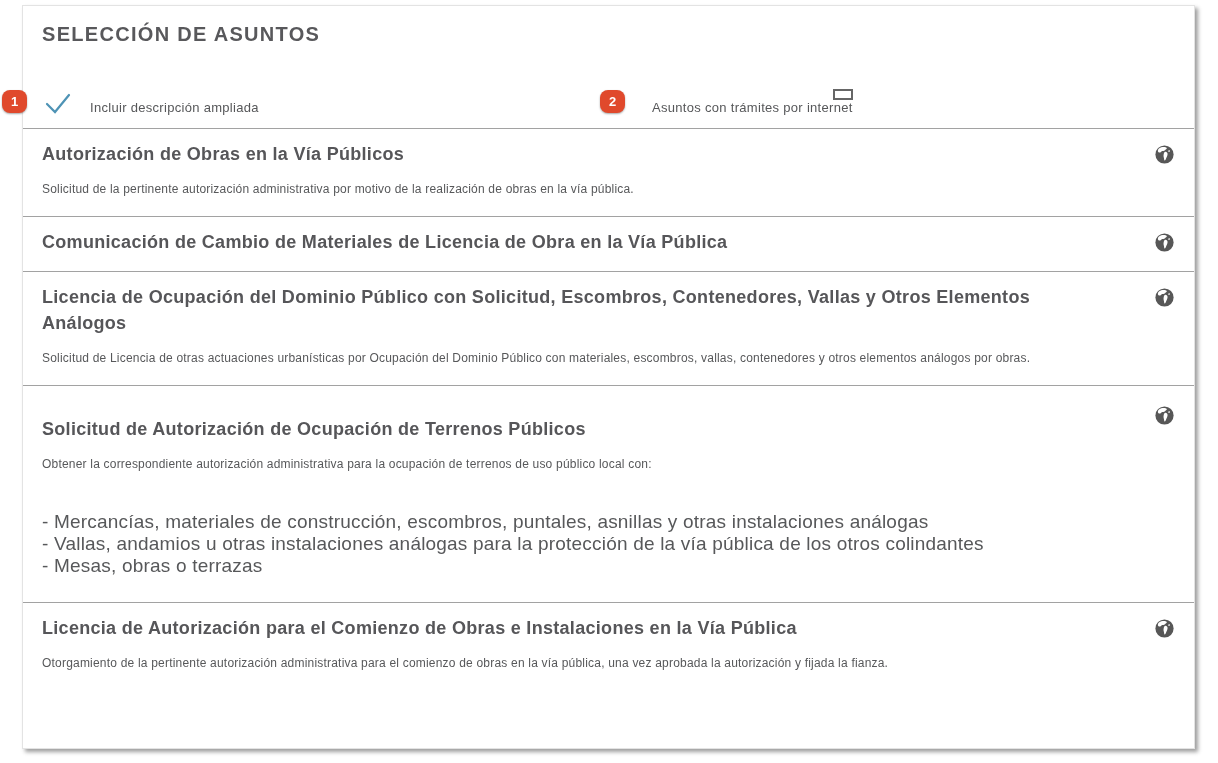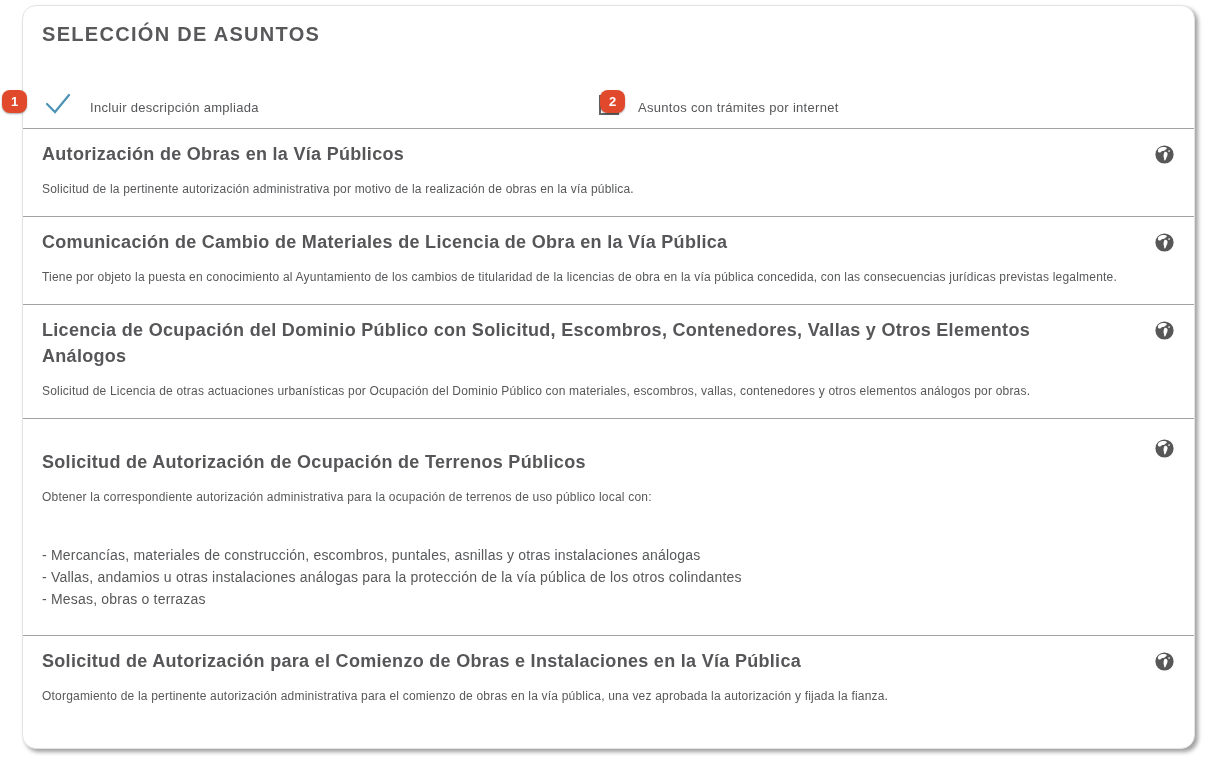--- a/index.html
+++ b/index.html
@@ -13,21 +13,21 @@
   }
   .card {
     position: absolute;
     left: 22px;
     top: 5px;
     width: 1173px;
     min-height: 744px;
     box-sizing: border-box;
     background: #ffffff;
     border: 1px solid #e3e3e3;
-    border-radius: 14px;
+    border-radius: 0;
     box-shadow: 3px 3px 4px rgba(0,0,0,0.38);
   }
   .card-header h1 {
     margin: 15px 20px 0 19px;
     font-size: 20px;
     line-height: 26px;
     font-weight: bold;
     letter-spacing: 1.3px;
     color: #58585b;
   }
@@ -54,21 +54,21 @@
   .badge-1 { left: -21px; }
   .badge-2 { left: 577px; }
   .filter-group {
     position: absolute;
     top: 0;
     display: flex;
     align-items: flex-end;
     height: 26px;
   }
   .filter-group.first  { left: 22px; }
-  .filter-group.second { left: 576px; }
+  .filter-group.second { left: 610px; flex-direction: column; }
   .check-icon { width: 26px; height: 22px; display: block; cursor: pointer; }
   .checkbox-empty {
     width: 16px;
     height: 16px;
     border: 2px solid #666666;
     background: #ffffff;
     cursor: pointer;
   }
   .filter-label {
     margin-left: 19px;
@@ -95,21 +95,21 @@
   .item-desc {
     font-size: 12px;
     line-height: 22px;
     letter-spacing: 0.2px;
     color: #57585a;
     margin: 11px 0 0 0;
   }
   .item-desc.justify { text-align: justify; }
   .list-lines {
     margin-top: 36px;
-    font-size: 14px;
+    font-size: 19px;
     line-height: 22px;
     letter-spacing: 0.2px;
     color: #57585a;
   }
   .globe {
     position: absolute;
     right: 18px;
     top: 14px;
     width: 23px;
     height: 23px;
@@ -150,21 +150,20 @@
       <svg class="globe" viewBox="0 0 24 24" aria-hidden="true">
         <circle cx="12" cy="12" r="9.5" fill="#575757"></circle>
         <path fill="#ffffff" d="M5.1 8.6 C4.8 6.9 6.3 5.2 8.6 4.5 C10.9 3.8 13.6 4.1 14.3 5.1 C15 6.1 13.4 6.4 12.7 7.3 C12 8.2 11.3 8.6 10.2 8.4 C9.1 8.2 8.9 9.1 8 9.6 C7.1 10.1 5.4 10 5.1 8.6 Z"></path>
         <path fill="#ffffff" d="M12.2 9.3 C13.4 8.7 15 9.6 15.2 11.3 C15.4 13 14.1 15.4 13.1 17.4 C12.5 18.6 11.6 18.4 11.6 16.9 C11.6 15.4 10.8 14.4 11 12.7 C11.2 11.1 11.5 9.7 12.2 9.3 Z"></path>
         <path fill="#ffffff" d="M16.3 7.7 C17 7.4 17.9 7.9 17.7 8.6 C17.5 9.3 16.5 9.4 16.1 9 C15.7 8.6 15.9 7.9 16.3 7.7 Z"></path>
       </svg>
     </div>
 
     <div class="item">
       <h2 class="item-title">Comunicación de Cambio de Materiales de Licencia de Obra en la Vía Pública</h2>
-      <p class="item-desc justify">Tiene por objeto la puesta en conocimiento al Ayuntamiento de los cambios de titularidad de la licencias de obra en la vía pública concedida, con las consecuencias jurídicas previstas legalmente.</p>
       <svg class="globe" viewBox="0 0 24 24" aria-hidden="true">
         <circle cx="12" cy="12" r="9.5" fill="#575757"></circle>
         <path fill="#ffffff" d="M5.1 8.6 C4.8 6.9 6.3 5.2 8.6 4.5 C10.9 3.8 13.6 4.1 14.3 5.1 C15 6.1 13.4 6.4 12.7 7.3 C12 8.2 11.3 8.6 10.2 8.4 C9.1 8.2 8.9 9.1 8 9.6 C7.1 10.1 5.4 10 5.1 8.6 Z"></path>
         <path fill="#ffffff" d="M12.2 9.3 C13.4 8.7 15 9.6 15.2 11.3 C15.4 13 14.1 15.4 13.1 17.4 C12.5 18.6 11.6 18.4 11.6 16.9 C11.6 15.4 10.8 14.4 11 12.7 C11.2 11.1 11.5 9.7 12.2 9.3 Z"></path>
         <path fill="#ffffff" d="M16.3 7.7 C17 7.4 17.9 7.9 17.7 8.6 C17.5 9.3 16.5 9.4 16.1 9 C15.7 8.6 15.9 7.9 16.3 7.7 Z"></path>
       </svg>
     </div>
 
     <div class="item">
       <h2 class="item-title">Licencia de Ocupación del Dominio Público con Solicitud, Escombros, Contenedores, Vallas y Otros Elementos Análogos</h2>
@@ -187,21 +186,21 @@
       </div>
       <svg class="globe" viewBox="0 0 24 24" aria-hidden="true">
         <circle cx="12" cy="12" r="9.5" fill="#575757"></circle>
         <path fill="#ffffff" d="M5.1 8.6 C4.8 6.9 6.3 5.2 8.6 4.5 C10.9 3.8 13.6 4.1 14.3 5.1 C15 6.1 13.4 6.4 12.7 7.3 C12 8.2 11.3 8.6 10.2 8.4 C9.1 8.2 8.9 9.1 8 9.6 C7.1 10.1 5.4 10 5.1 8.6 Z"></path>
         <path fill="#ffffff" d="M12.2 9.3 C13.4 8.7 15 9.6 15.2 11.3 C15.4 13 14.1 15.4 13.1 17.4 C12.5 18.6 11.6 18.4 11.6 16.9 C11.6 15.4 10.8 14.4 11 12.7 C11.2 11.1 11.5 9.7 12.2 9.3 Z"></path>
         <path fill="#ffffff" d="M16.3 7.7 C17 7.4 17.9 7.9 17.7 8.6 C17.5 9.3 16.5 9.4 16.1 9 C15.7 8.6 15.9 7.9 16.3 7.7 Z"></path>
       </svg>
     </div>
 
     <div class="item last">
-      <h2 class="item-title">Solicitud de Autorización para el Comienzo de Obras e Instalaciones en la Vía Pública</h2>
+      <h2 class="item-title">Licencia de Autorización para el Comienzo de Obras e Instalaciones en la Vía Pública</h2>
       <p class="item-desc">Otorgamiento de la pertinente autorización administrativa para el comienzo de obras en la vía pública, una vez aprobada la autorización y fijada la fianza.</p>
       <svg class="globe" viewBox="0 0 24 24" aria-hidden="true">
         <circle cx="12" cy="12" r="9.5" fill="#575757"></circle>
         <path fill="#ffffff" d="M5.1 8.6 C4.8 6.9 6.3 5.2 8.6 4.5 C10.9 3.8 13.6 4.1 14.3 5.1 C15 6.1 13.4 6.4 12.7 7.3 C12 8.2 11.3 8.6 10.2 8.4 C9.1 8.2 8.9 9.1 8 9.6 C7.1 10.1 5.4 10 5.1 8.6 Z"></path>
         <path fill="#ffffff" d="M12.2 9.3 C13.4 8.7 15 9.6 15.2 11.3 C15.4 13 14.1 15.4 13.1 17.4 C12.5 18.6 11.6 18.4 11.6 16.9 C11.6 15.4 10.8 14.4 11 12.7 C11.2 11.1 11.5 9.7 12.2 9.3 Z"></path>
         <path fill="#ffffff" d="M16.3 7.7 C17 7.4 17.9 7.9 17.7 8.6 C17.5 9.3 16.5 9.4 16.1 9 C15.7 8.6 15.9 7.9 16.3 7.7 Z"></path>
       </svg>
     </div>
 
   </div>

